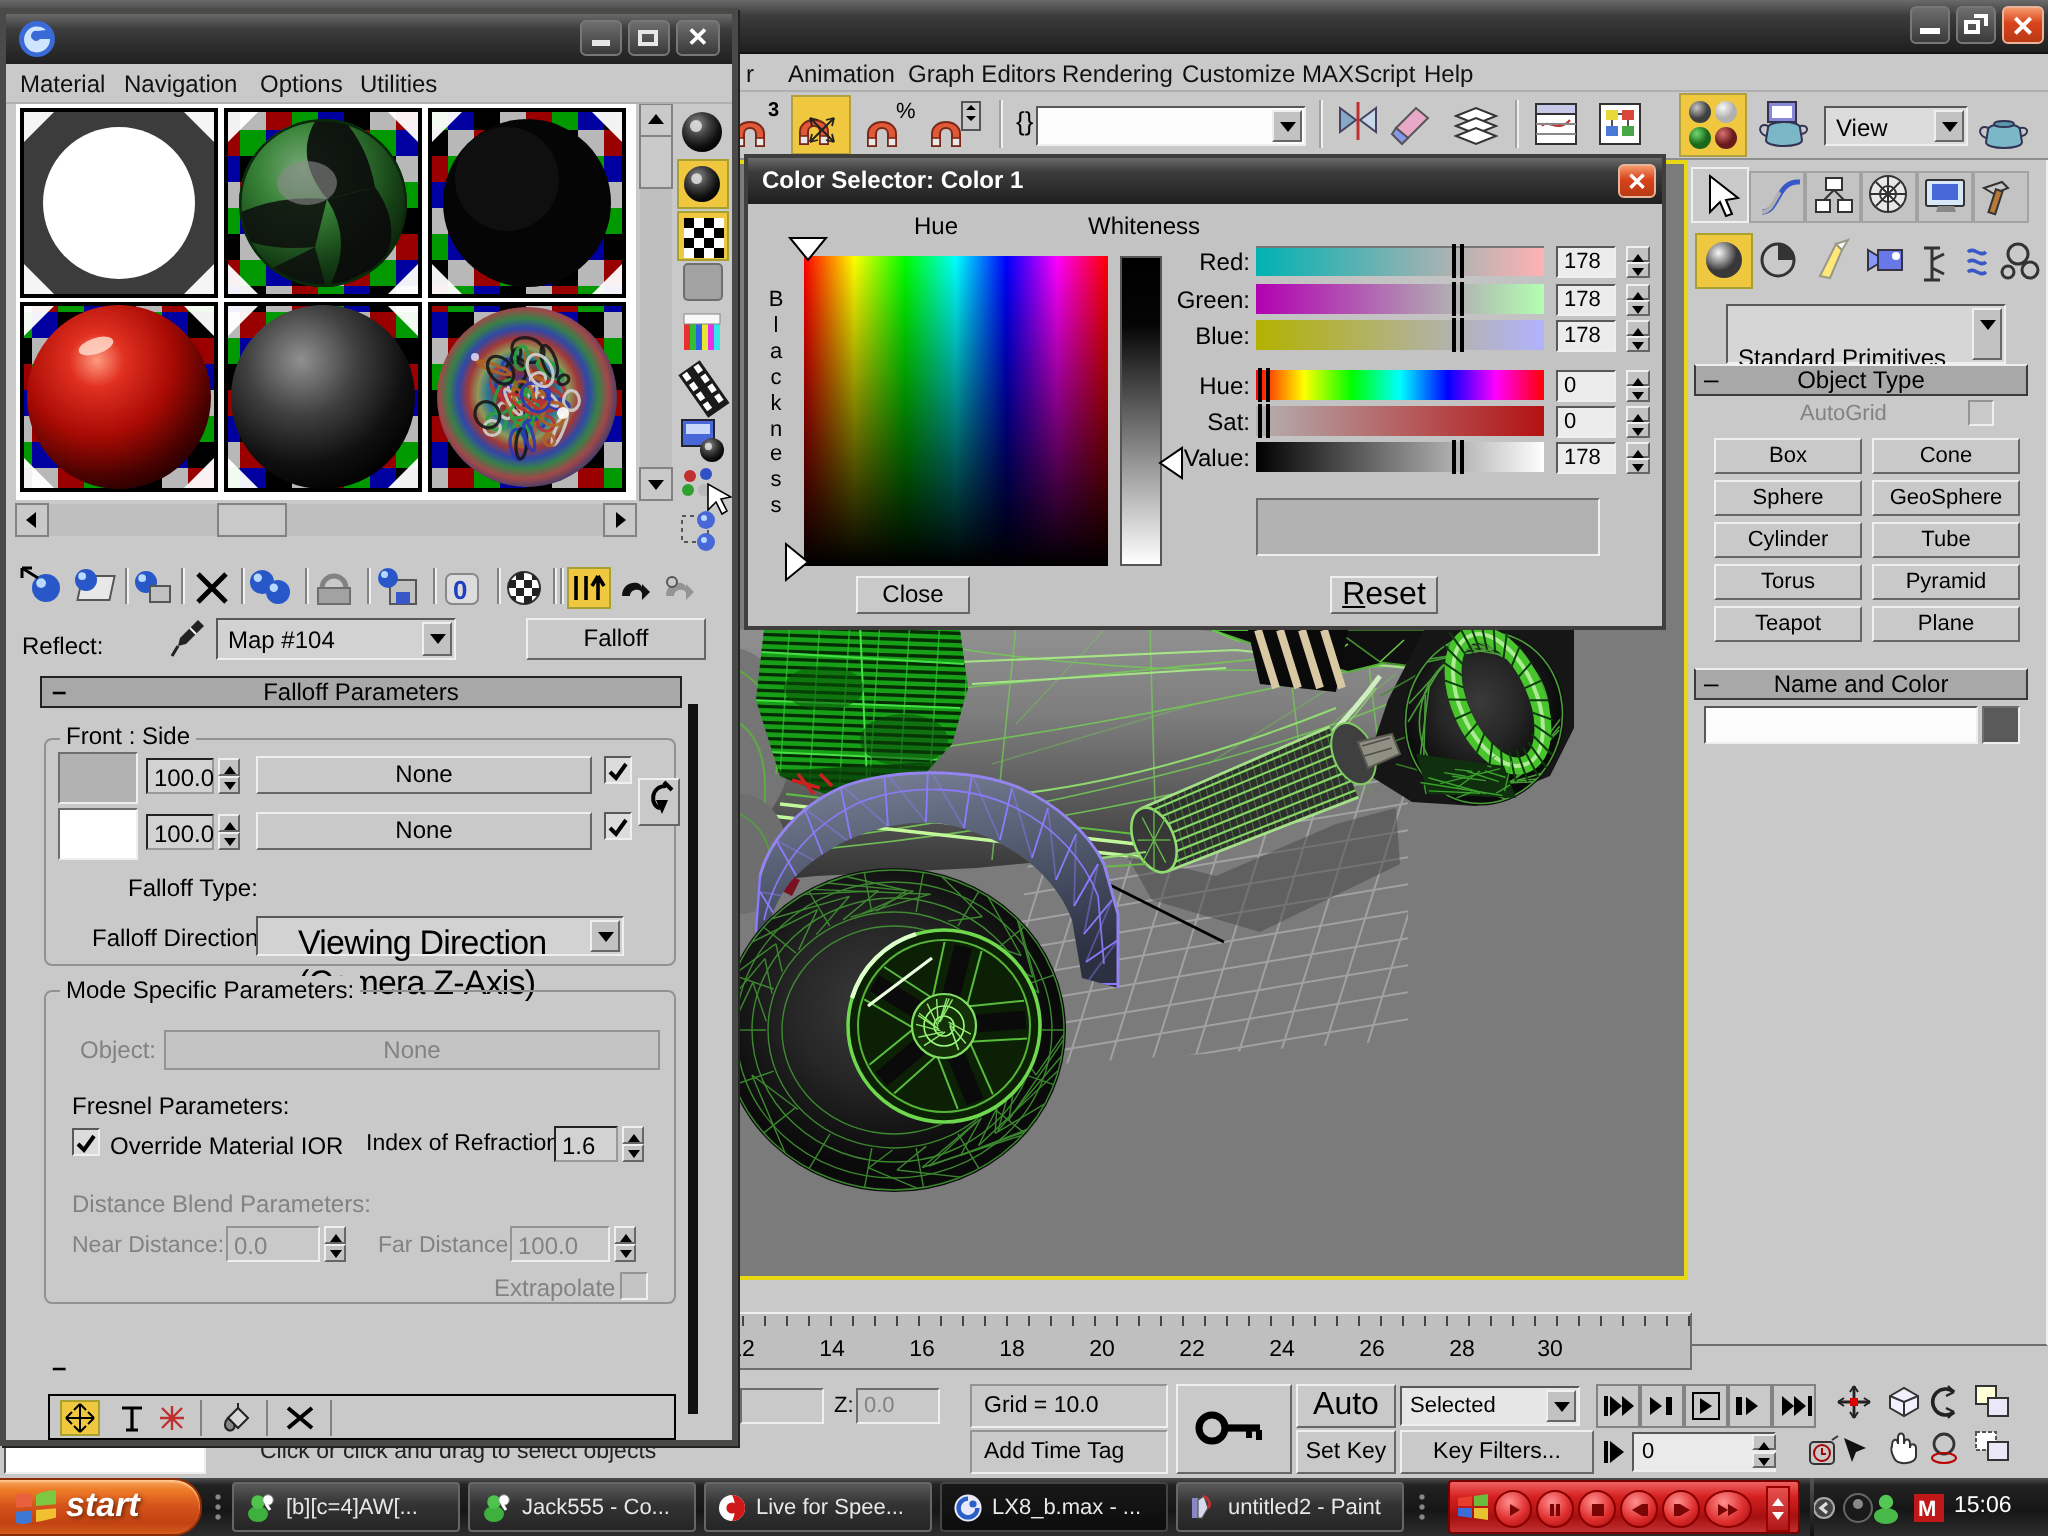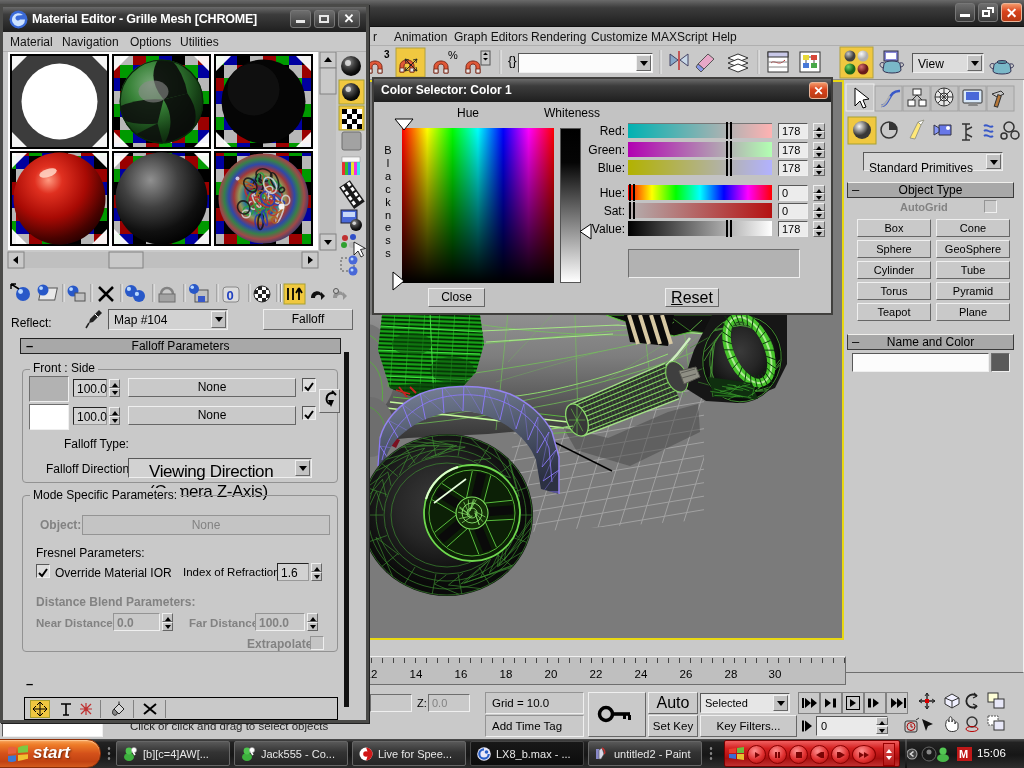--- a/index.html
+++ b/index.html
@@ -10,21 +10,21 @@
 .combo-arrow{position:absolute;right:1px;top:1px;bottom:1px;width:15px;background:#c2c2c2;border:1px solid;border-color:#efefef #666666 #666666 #efefef;}
 .combo-arrow:after{content:"";position:absolute;left:3px;top:5px;border:4px solid transparent;border-top:5px solid #000;}
 .spin{position:absolute;width:12px;height:8px;background:#c2c2c2;border:1px solid;border-color:#efefef #666666 #666666 #efefef;}
 .spin:after{content:"";position:absolute;left:2px;border:3px solid transparent;}
 .spin.up:after{top:0px;border-bottom:4px solid #000;}
 .spin.dn:after{top:2px;border-top:4px solid #000;}
 .dtitle{background:linear-gradient(180deg,#6a6a6a 0%,#3c3c3c 30%,#1f1f1f 100%);}
 .menu-item{display:inline-block;margin:0 7px;font-size:12px;color:#111;}
 .rollout{background:#a8a8a8;border:1px solid #3a3a3a;border-top-color:#f0efec;font-size:12px;color:#000;text-align:center;}
 .grpbox{border:1px solid #929292;border-radius:4px;}
-.graytext{color:#828282;font-weight:bold;}
+.graytext{color:#828282;}
 .cb{background:#dcdcdc;border:1px solid;border-color:#585858 #efefef #efefef #585858;}
 .tb{top:2px;width:114px;height:25px;background:linear-gradient(180deg,#585858,#333 45%,#252525);border:1px solid #666;border-radius:2px;color:#e8e8e8;font-size:11px;display:flex;align-items:center;gap:5px;padding-left:6px;overflow:hidden;white-space:nowrap;}
 .tb.pressed{background:linear-gradient(180deg,#181818,#0c0c0c);border-color:#444;}
 .mpbtn{position:absolute;top:4px;width:19px;height:19px;border-radius:50%;background:radial-gradient(circle at 40% 30%,#ff9090,#e03030 55%,#a00808);border:1px solid #800;display:flex;align-items:center;justify-content:center;}
 .mpbtn span{display:inline-block;width:0;height:0;}
 </style></head>
 <body>
 
 <div class="abs" id="mainwin" style="left:0;top:0;width:1024px;height:740px;background:#c9c9c9;">
 
@@ -594,21 +594,21 @@
         <path d="M74 6 L80 4 L77 9 Z" fill="#fff" stroke="#998"></path>
       <path d="M95 9 L107 9 L107 19 L95 19 Z" fill="#6878e8" stroke="#334"></path>
         <path d="M95 12 L90 9 L90 19 L95 16 Z" fill="#8898f8" stroke="#334"></path>
         <circle cx="104" cy="12" r="2" fill="#fff"></circle>
       <path d="M118 8 L126 8 M122 8 L122 24 M118 24 L126 24 M122 14 L128 11 M122 18 L128 21" stroke="#333" stroke-width="1.5" fill="none"></path>
       <path d="M140 10 C143 7 146 13 149 10 M140 15 C143 12 146 18 149 15 M140 20 C143 17 146 23 149 20" stroke="#3858c8" stroke-width="1.8" fill="none"></path>
       <circle cx="165" cy="11" r="5" fill="none" stroke="#333" stroke-width="1.5"></circle>
         <circle cx="171" cy="19" r="4" fill="none" stroke="#333" stroke-width="1.5"></circle>
         <circle cx="160" cy="20" r="3" fill="none" stroke="#333" stroke-width="1.5"></circle>
     </svg>
-    <div class="abs white-field" style="left:19px;top:72px;width:140px;height:19px;background:#d6d6d6;padding:8px 0 0 5px;font-size:12px;">Standard Primitives<span class="combo-arrow"></span></div>
+    <div class="abs white-field" style="left:19px;top:72px;width:140px;height:30px;background:#d6d6d6;padding:19px 0 0 5px;font-size:12px;">Standard Primitives<span class="combo-arrow"></span></div>
 
     <div class="abs rollout" style="left:3px;top:102px;width:167px;height:16px;line-height:15px;">Object Type</div>
     <div class="abs" style="left:8px;top:103px;font-size:13px;color:#000;line-height:13px;">–</div>
     <div class="abs f11 graytext" style="left:56px;top:121px;">AutoGrid</div>
     <div class="abs cb" style="left:140px;top:120px;width:13px;height:13px;background:#c9c9c9;border-color:#949494 #efefef #efefef #949494;"></div>
     <div class="abs btn" style="left:13px;top:139px;width:74px;height:18px;line-height:16px;">Box</div>
     <div class="abs btn" style="left:92px;top:139px;width:74px;height:18px;line-height:16px;">Cone</div>
     <div class="abs btn" style="left:13px;top:160px;width:74px;height:18px;line-height:16px;">Sphere</div>
     <div class="abs btn" style="left:92px;top:160px;width:74px;height:18px;line-height:16px;">GeoSphere</div>
     <div class="abs btn" style="left:13px;top:181px;width:74px;height:18px;line-height:16px;">Cylinder</div>
@@ -769,21 +769,20 @@
     </svg>
   </div>
 </div>
 
 <div class="abs" id="meditor" style="left:0px;top:4px;width:369px;height:719px;background:#c9c9c9;border:3px solid #4a4a48;box-shadow:1px 1px 0 #222;">
   <div class="abs dtitle" id="metitle" style="left:0;top:0;width:363px;height:25px;">
     <svg class="abs" style="left:6px;top:3px;" width="19" height="19" viewBox="0 0 19 19">
       <circle cx="9.5" cy="9.5" r="9" fill="#3a6ad8"></circle>
       <path d="M14 5 A6.5 6.5 0 1 0 16 9.5 L11 9.5 A2.5 2.5 0 1 1 9.5 5.5 Z" fill="#cfe4ff"></path>
     </svg>
-    <div class="abs" style="left:29px;top:5px;font-size:12.5px;font-weight:bold;color:#fff;white-space:nowrap;letter-spacing:-0.2px;">Material Editor - Grille Mesh [CHROME]</div>
     <div class="abs" style="left:287px;top:3px;width:21px;height:18px;background:linear-gradient(180deg,#6e6e6e,#3a3a3a);border:1px solid #777;border-radius:3px;">
       <div class="abs" style="left:5px;bottom:4px;width:9px;height:3px;background:#e8e8e8;"></div>
     </div>
     <div class="abs" style="left:311px;top:3px;width:21px;height:18px;background:linear-gradient(180deg,#6e6e6e,#3a3a3a);border:1px solid #777;border-radius:3px;">
       <div class="abs" style="left:4px;top:4px;width:10px;height:8px;border:2px solid #e8e8e8;"></div>
     </div>
     <div class="abs" style="left:335px;top:3px;width:22px;height:18px;background:linear-gradient(180deg,#6e6e6e,#3a3a3a);border:1px solid #777;border-radius:3px;color:#fff;font-weight:bold;font-size:13px;text-align:center;line-height:16px;">✕</div>
   </div>
   <div class="abs" id="memenu" style="left:0;top:25px;width:363px;height:20px;background:#c9c9c9;border-bottom:1px solid #afafaf;">
     <div class="abs menu-item" style="left:0px;top:3px;">Material</div>

